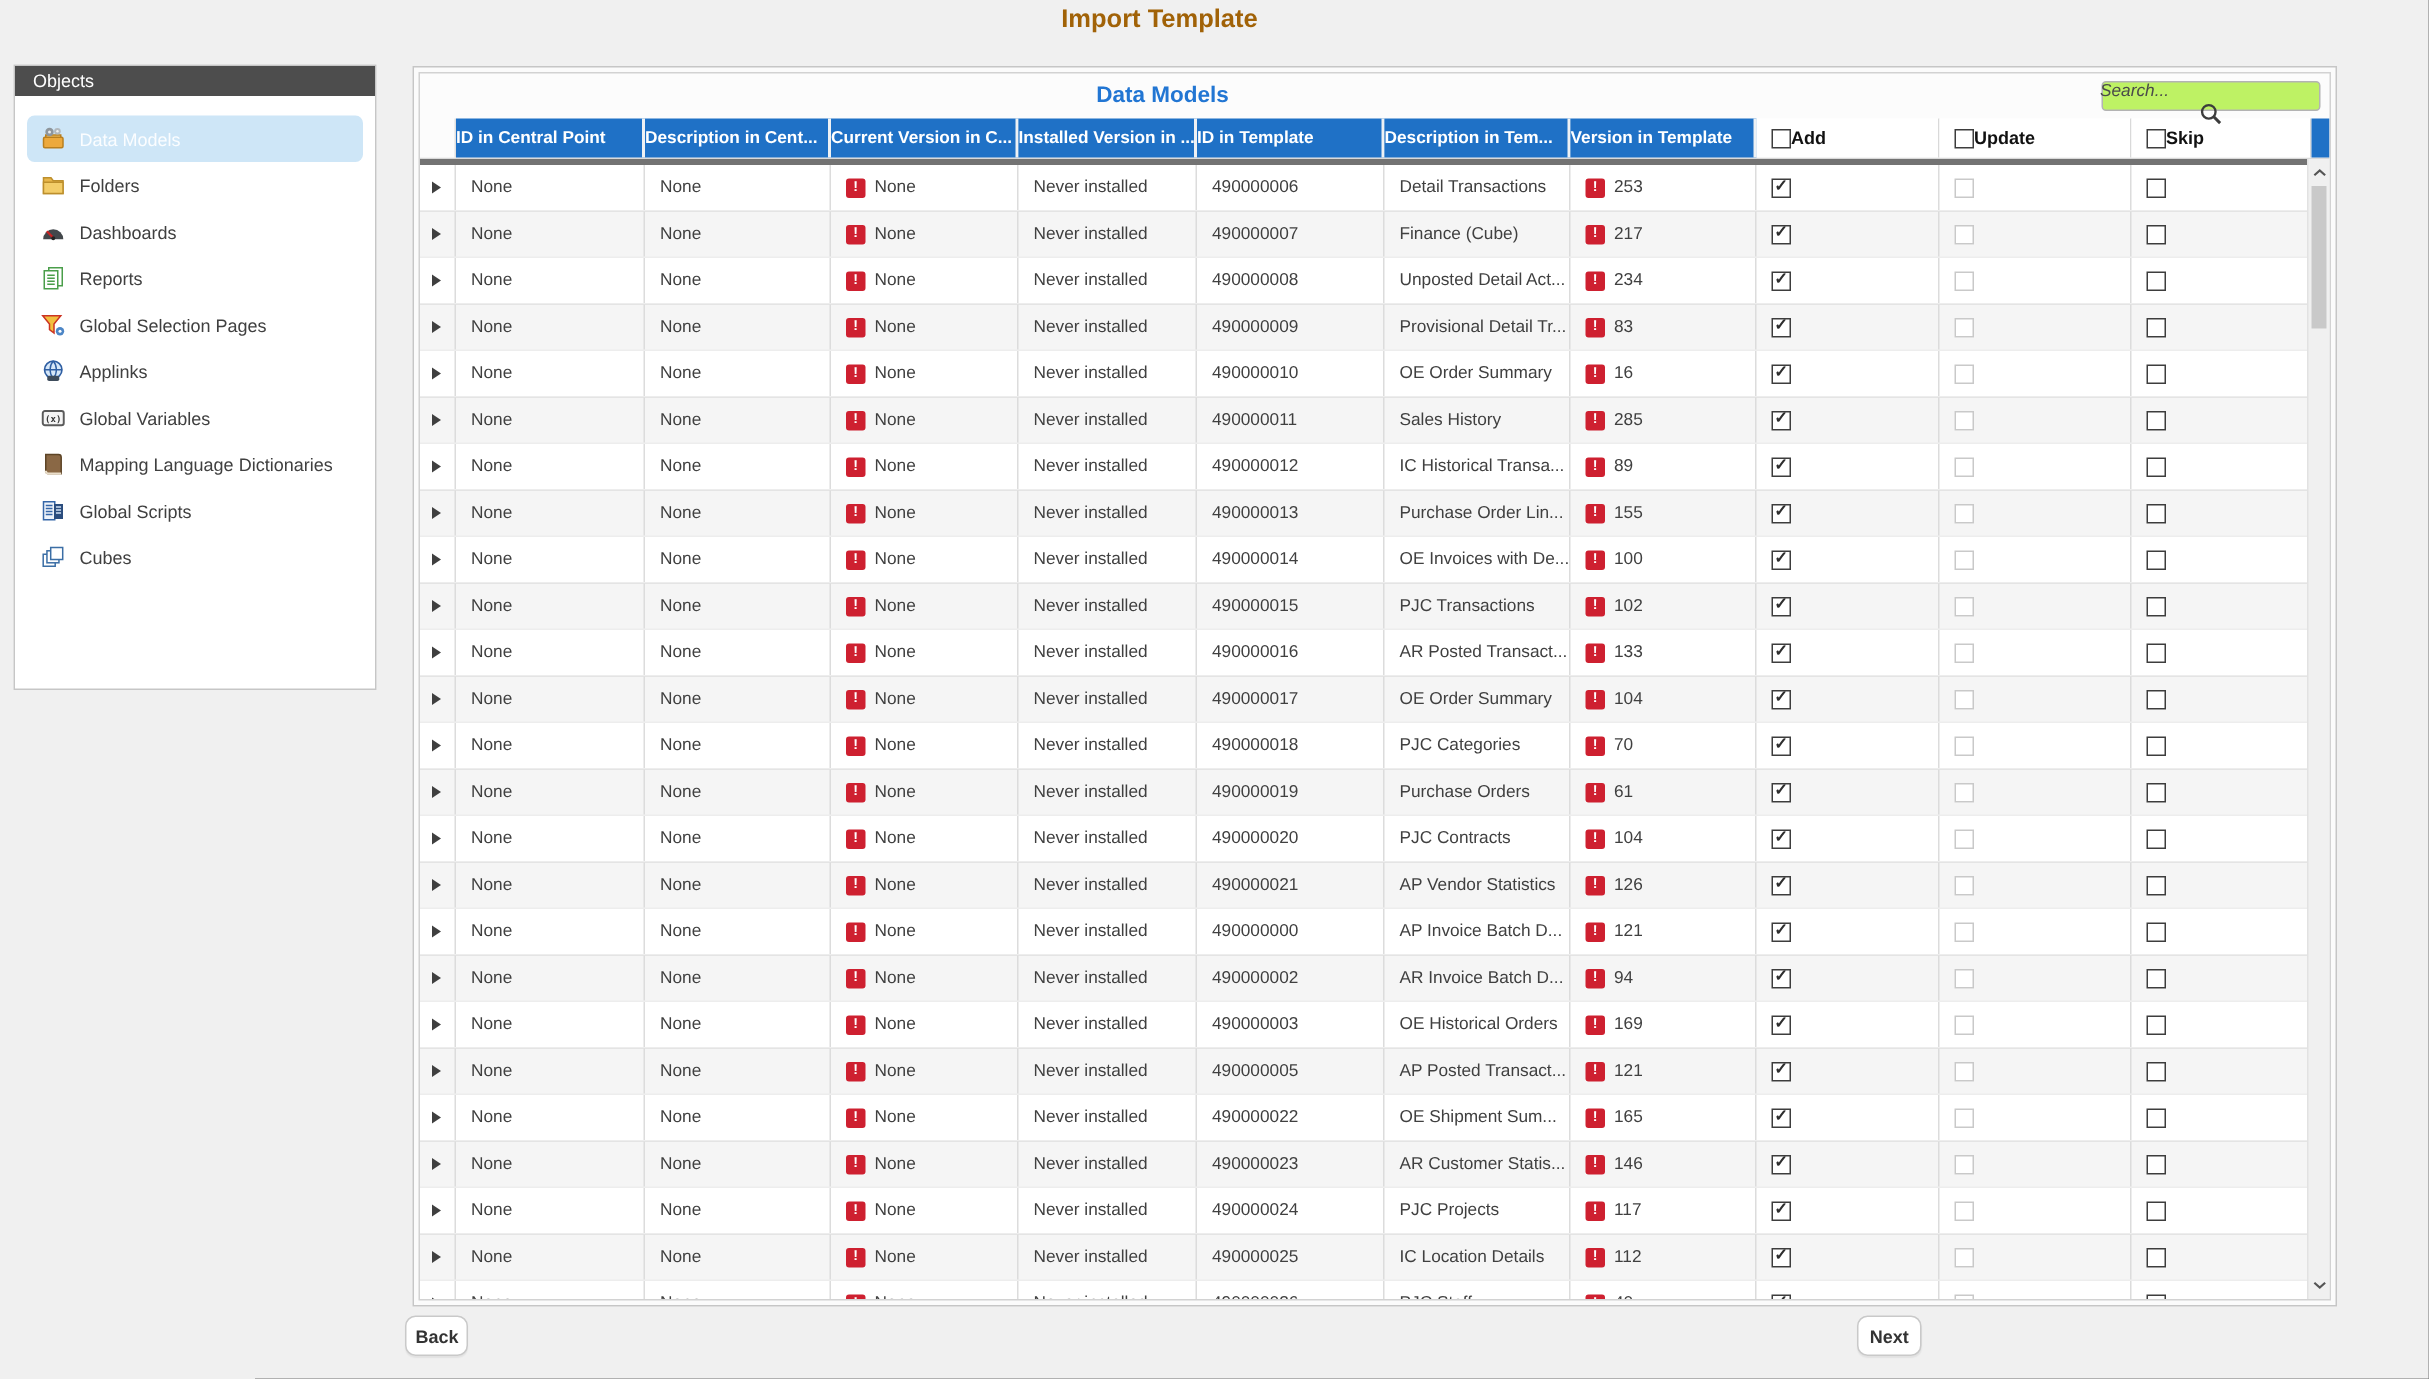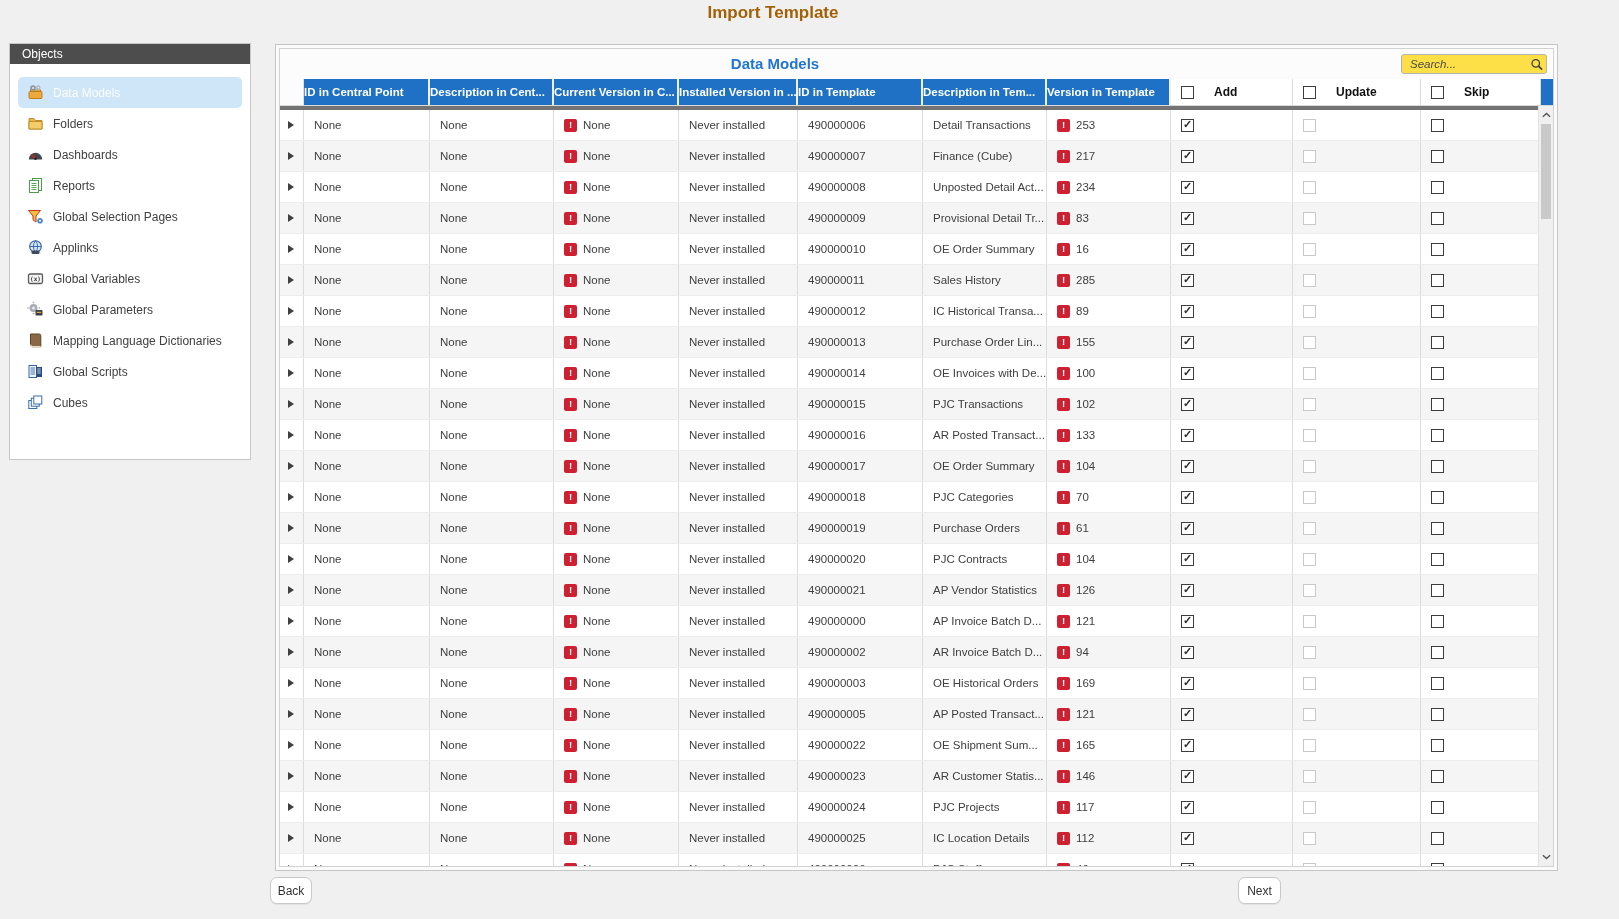--- a/index.html
+++ b/index.html
@@ -40,39 +40,39 @@
     border:1px solid #d2d2d2;height:100%;box-sizing:border-box;
     position:relative;background:#fcfcfc;overflow:hidden;
   }
   .strip{height:30px;position:relative;}
   .grid-title{
     position:absolute;left:495px;top:6px;transform:translateX(-50%);
     font-size:15px;font-weight:600;color:#2276d3;white-space:nowrap;
   }
   .search-box{
     position:absolute;right:6px;top:5px;width:146px;height:20px;
-    border:1px solid #b3b3b3;border-radius:3px;background:#fde047;
-    display:flex;align-items:center;box-sizing:border-box;
+    border:1px solid #b3b3b3;border-radius:3px;background:#bef264;
+    display:flex;align-items:center;box-sizing:border-box;flex-direction:column;
   }
   .search-box input{
     flex:1;min-width:0;border:none;outline:none;background:transparent;
     font-size:11.5px;padding:0 2px 0 8px;font-family:inherit;color:#333;
   }
   .search-box input::placeholder{font-style:italic;color:#4a4a4a;}
   .search-icon{flex:0 0 18px;height:15px;cursor:pointer;}
   
   .grid-header{display:flex;height:27px;border-bottom:1px solid #d9d9d9;box-sizing:border-box;}
   .hcell{box-sizing:border-box;display:flex;align-items:center;font-size:11.5px;flex:0 0 auto;}
   .hcell.stub{width:24px;background:#fcfcfc;border-right:1px solid #e0e0e0;}
   .hcell.blue{
     background:#1f71c6;color:#fff;font-weight:600;
     border-right:2px solid #eef1f4;white-space:nowrap;overflow:hidden;cursor:pointer;
   }
   .hcell.check{
-    background:#fff;border-right:1px solid #d9d9d9;padding-left:10px;gap:20px;
+    background:#fff;border-right:1px solid #d9d9d9;padding-left:10px;gap:0;
     font-weight:bold;color:#111;font-size:12px;
   }
   .hcell.fill{flex:1 1 auto;background:#1f71c6;border-right:none;}
   
   .w1{width:126px}.w2{width:124px}.w3{width:125px}.w4{width:119px}
   .w5{width:125px}.w6{width:124px}.w7{width:124px}
   .wadd{width:122px}.wupd{width:128px}.wskip{width:120px}
   
   .grid-body{
     position:absolute;left:0;top:57px;right:15px;bottom:0;
@@ -109,20 +109,21 @@
     background:#f0f0f0;border-left:1px solid #e2e2e2;box-sizing:border-box;
   }
   .sb-up,.sb-down{position:absolute;left:0;right:0;height:14px;display:flex;align-items:center;justify-content:center;cursor:pointer;}
   .sb-up{top:2px}.sb-down{bottom:2px}
   .sb-thumb{position:absolute;top:18px;left:2px;right:2px;height:95px;background:#c9c9c9;cursor:pointer;}
   
   .btn{
     position:absolute;height:27px;background:#fff;border:1px solid #c9c9c9;border-radius:7px;
     font-size:12px;color:#333;font-family:inherit;cursor:pointer;
     box-shadow:0 1px 1px rgba(0,0,0,.06);
+    font-weight:bold;
   }
   .btn-back{left:270px;top:877px;width:42px;}
   .btn-next{left:1238px;top:877px;width:43px;}
 </style>
 </head>
 <body>
 
 <div class="page-title">Import Template</div>
 
 <aside class="sidebar">
@@ -191,32 +192,20 @@
     <span class="side-label">Applinks</span>
   </li>
       <li class="side-item">
     <span class="side-icon">
           <svg viewBox="0 0 17 17">
             <rect x="1.5" y="4" width="14" height="9.5" rx="1.5" fill="#f4f4f4" stroke="#5a5a5a" stroke-width="1.3"></rect>
             <text x="8.5" y="11" font-size="6" text-anchor="middle" fill="#333" font-weight="bold" font-family="monospace">(x)</text>
           </svg>
         </span>
     <span class="side-label">Global Variables</span>
-  </li>
-      <li class="side-item">
-    <span class="side-icon">
-          <svg viewBox="0 0 17 17">
-            <circle cx="6.5" cy="7" r="4" fill="#a7adb3"></circle>
-            <circle cx="6.5" cy="7" r="1.5" fill="#e9ebed"></circle>
-            <path d="M6.5 2.2V.8M6.5 13.2v-1.4M1.7 7H.3M11.7 7h1.4" stroke="#a7adb3" stroke-width="1.6"></path>
-            <rect x="8.5" y="9" width="7" height="5.5" rx="0.8" fill="#3c4043"></rect>
-            <rect x="9.8" y="10.8" width="4.4" height="1.2" fill="#e8a33c"></rect>
-          </svg>
-        </span>
-    <span class="side-label">Global Parameters</span>
   </li>
       <li class="side-item">
     <span class="side-icon">
           <svg viewBox="0 0 17 17">
             <path d="M3.5 2h8.5a1.8 1.8 0 0 1 1.8 1.8v11H5.5a2 2 0 0 1-2-2z" fill="#8a6845" stroke="#5d4426"></path>
             <path d="M3.5 12.8a2 2 0 0 0 2 2h8.3" fill="none" stroke="#e9ddc9" stroke-width="1.5"></path>
           </svg>
         </span>
     <span class="side-label">Mapping Language Dictionaries</span>
   </li>

